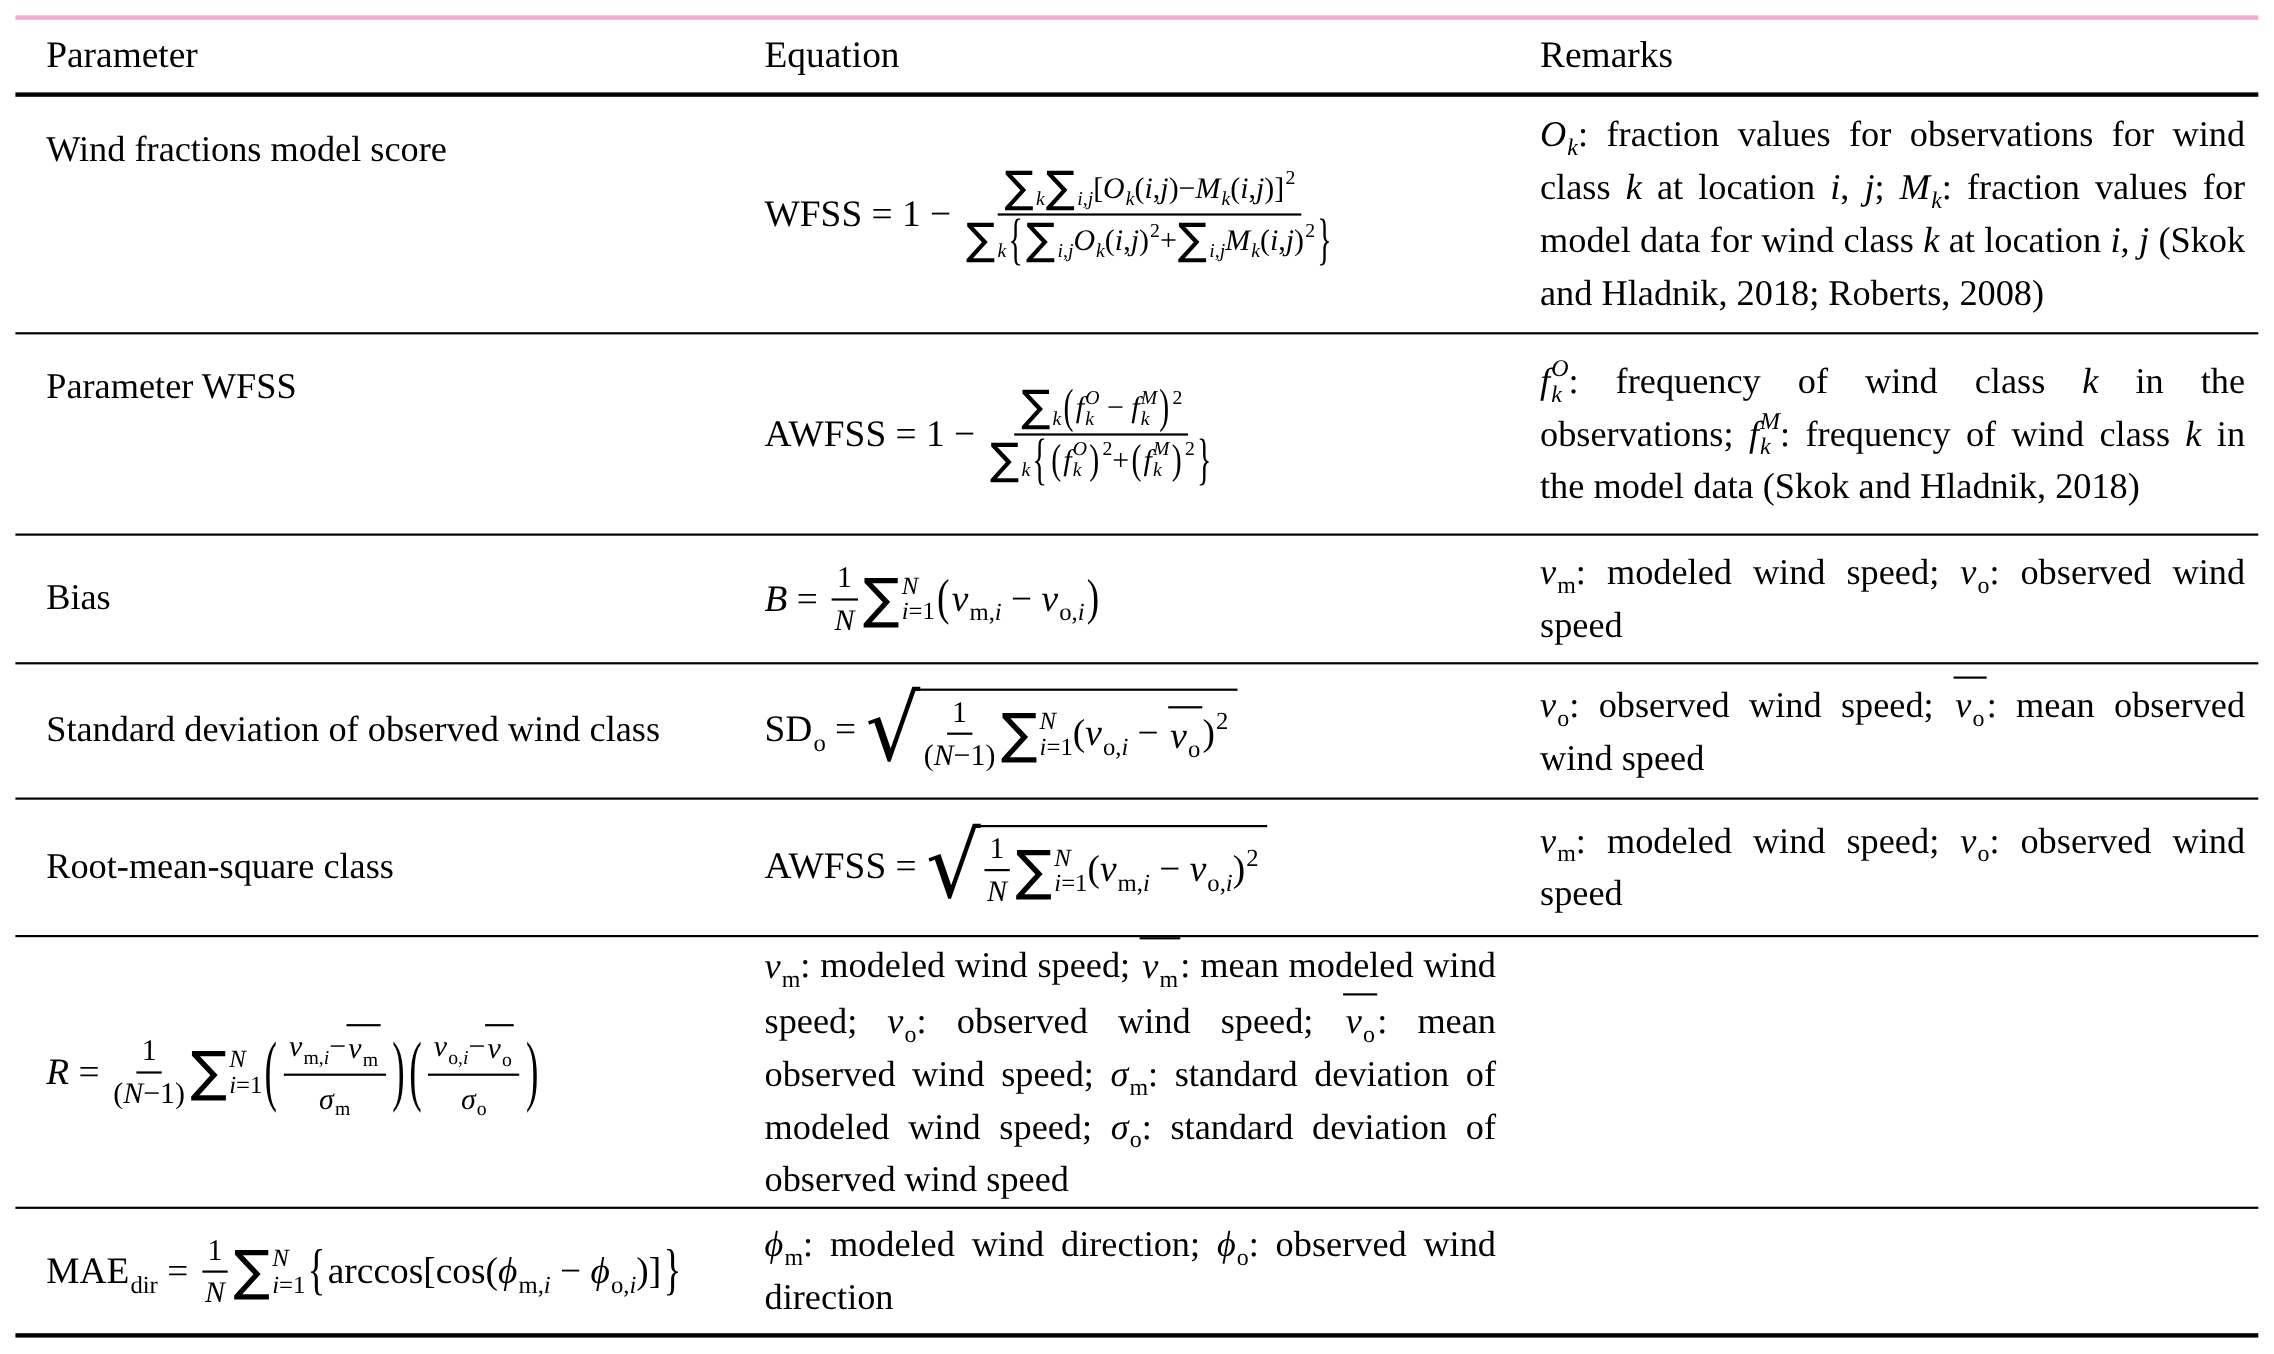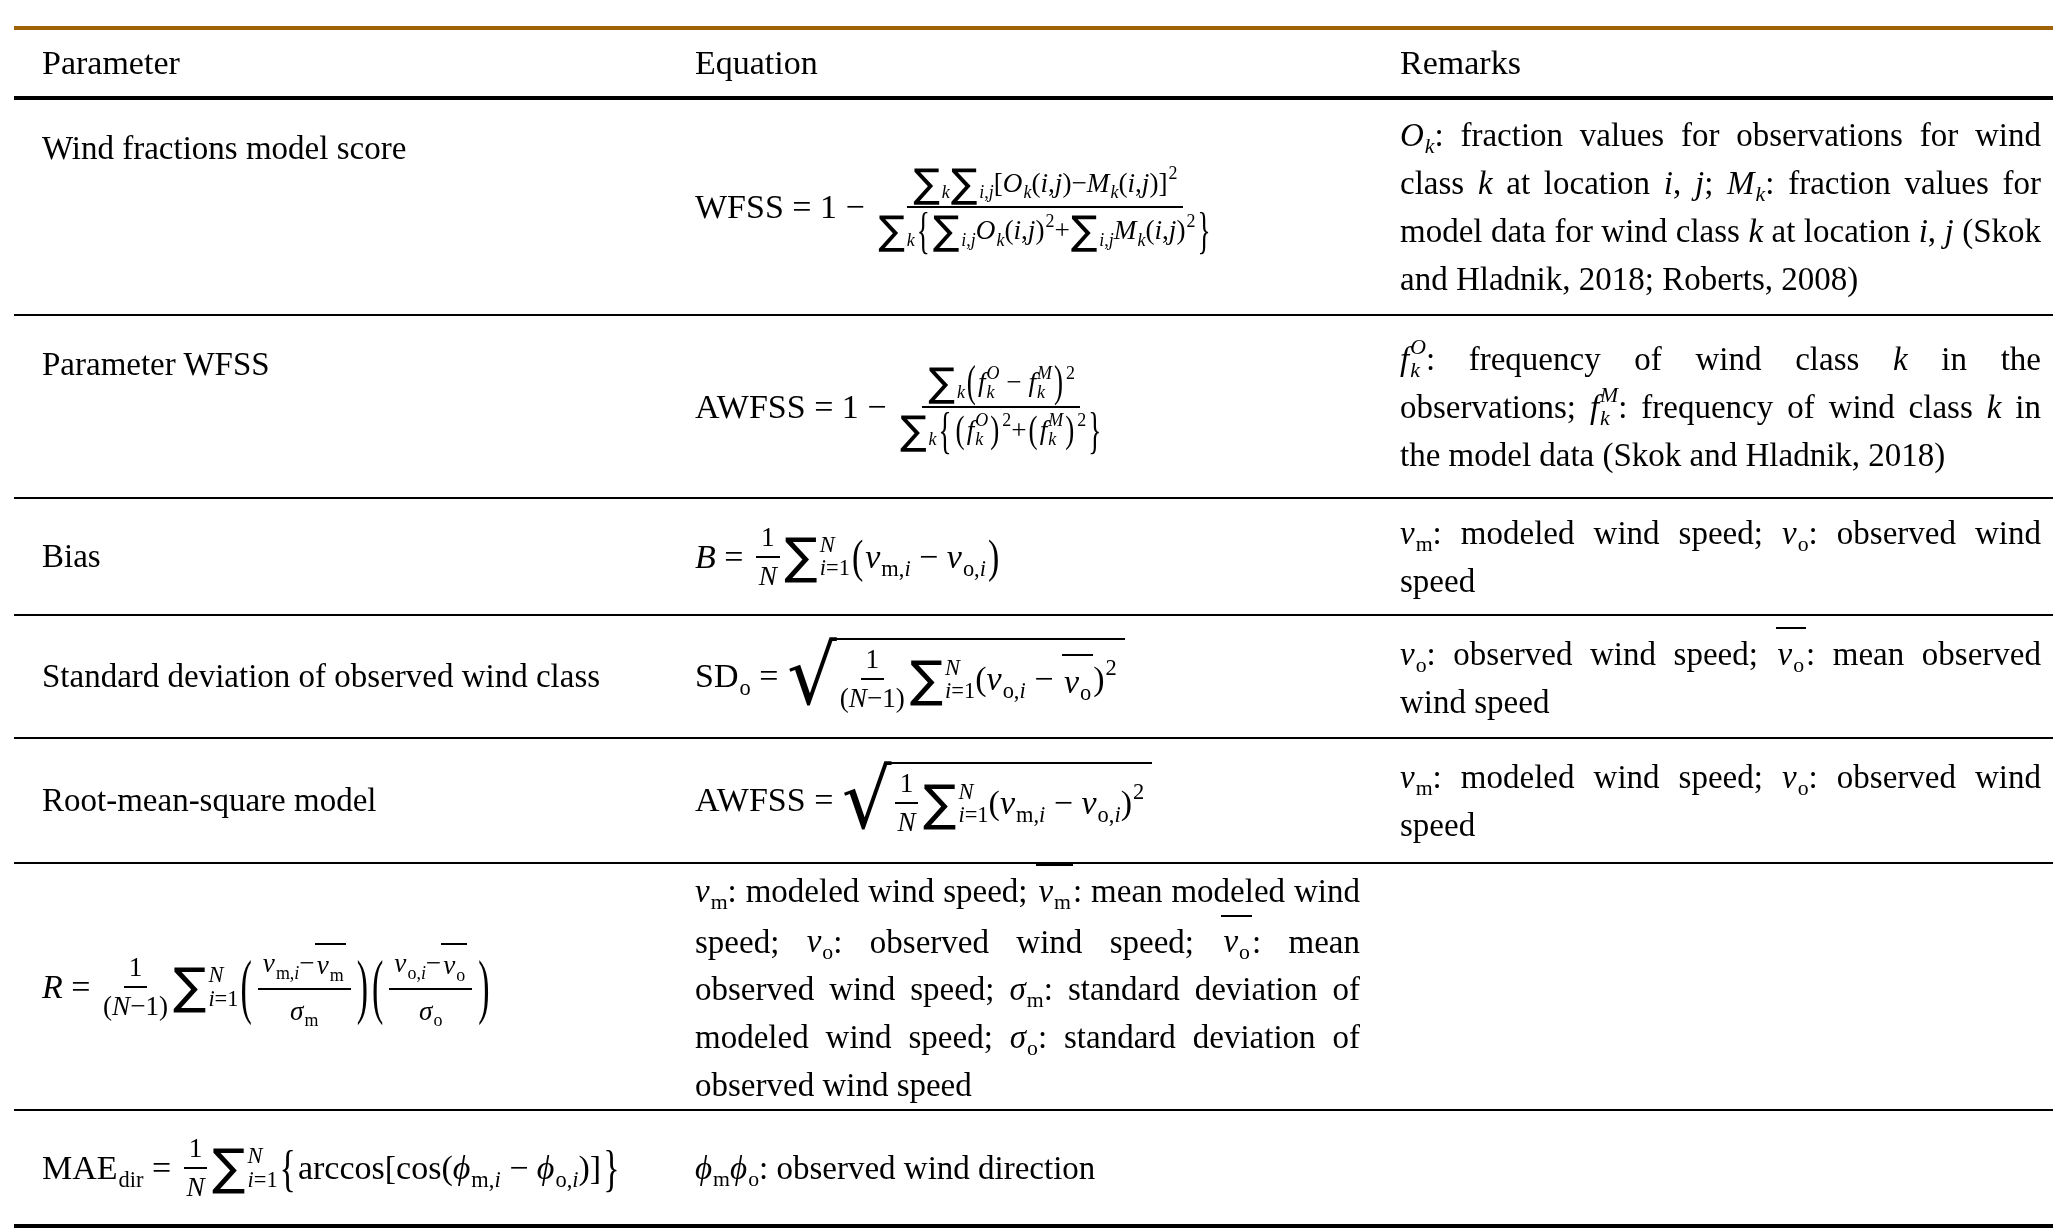--- a/index.html
+++ b/index.html
@@ -1,18 +1,18 @@
 <!DOCTYPE html>
 <html><head>
 <meta charset="utf-8">
 <style>
   html,body{margin:0;padding:0;background:#ffffff;}
   .page{width:2067px;height:1231px;overflow:hidden;background:#fff;color:#000;
         font-family:"Liberation Serif","DejaVu Serif",serif;}
-  .table{margin:26px 14px 0 14px;border-top:4px solid #a16207;border-bottom:4px solid #000;}
+  .table{margin:14px 14px 0 14px;border-top:4px solid #f9a8d4;border-bottom:4px solid #000;}
   .hrow{display:grid;grid-template-columns:653px 705px 1fr;height:66px;border-bottom:4px solid #000;align-items:center;}
   .row{display:grid;grid-template-columns:653px 705px 1fr;}
   .row + .row{border-top:2px solid #000;}
   .r0{min-height:214px;} .r1{min-height:181px;} .r2{min-height:115px;}
   .r3{min-height:121px;} .r4{min-height:123px;} .r5{min-height:244px;} .r6{min-height:113px;}
   .cell{display:flex;align-items:center;}
   .hcell{font-size:34px;padding-left:28px;}
   .param{font-size:33px;padding-left:28px;padding-right:16px;}
   .tall .param{align-items:flex-start;padding-top:30px;}
   .eqcell{padding-left:28px;padding-right:8px;}
@@ -462,21 +462,21 @@
                 <span class="mi">v</span>
                 <span class="mst">
                   <span class="msu"></span>
                   <span class="msd"><span class="mt">o</span></span>
                 </span>
               </span></span><span class="mx">: mean observed wind speed</span></div>
     </div>
   </div>
       <div class="row r4">
     <div class="cell param">
-      <span>Root-mean-square model</span>
+      <span>Root-mean-square class</span>
     </div>
     <div class="cell eqcell">
       <span class="eq">
             <span class="mt">AWFSS = </span>
             <span class="mq">
               <span class="mqs">√</span>
               <span class="mqc">
                 <span class="mr">
                   <span class="mf">
                     <span class="mfn">
@@ -741,21 +741,21 @@
             <span class="mg" style="transform: scaleY(1.5);">}</span>
           </span>
     </div>
     <div class="cell rem">
       <div class="remtext"><span class="ms">
               <span class="mi">ϕ</span>
               <span class="mst">
                 <span class="msu"></span>
                 <span class="msd"><span class="mt">m</span></span>
               </span>
-            </span><span class="ms">
+            </span><span class="mx">: modeled wind direction; </span><span class="ms">
               <span class="mi">ϕ</span>
               <span class="mst">
                 <span class="msu"></span>
                 <span class="msd"><span class="mt">o</span></span>
               </span>
             </span><span class="mx">: observed wind direction</span></div>
     </div>
   </div>
     </div>
 </div>

